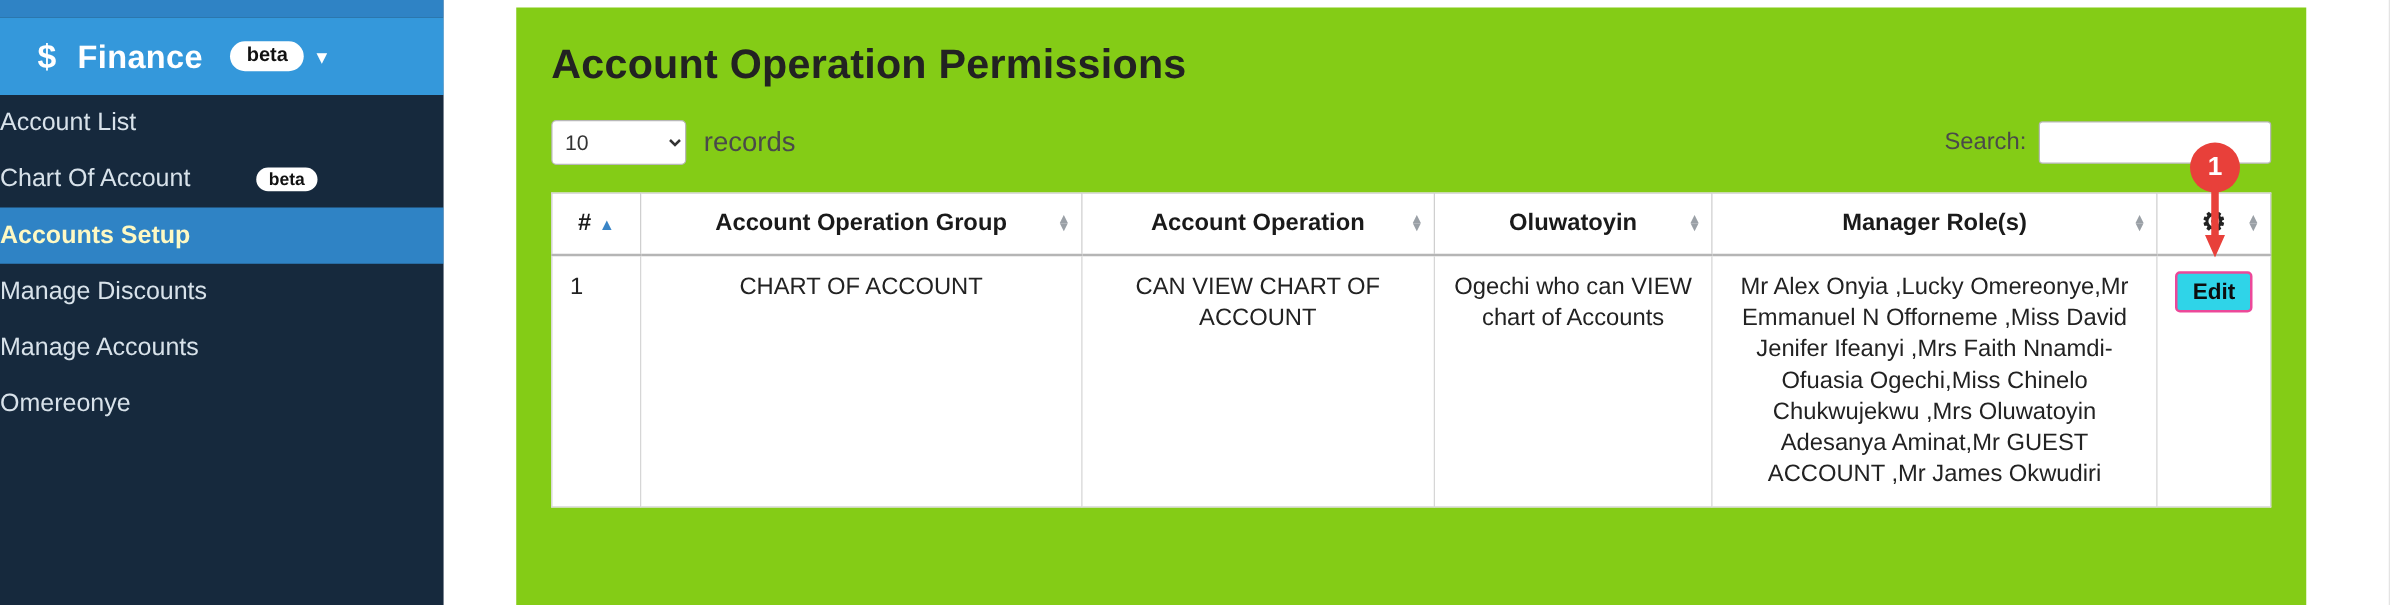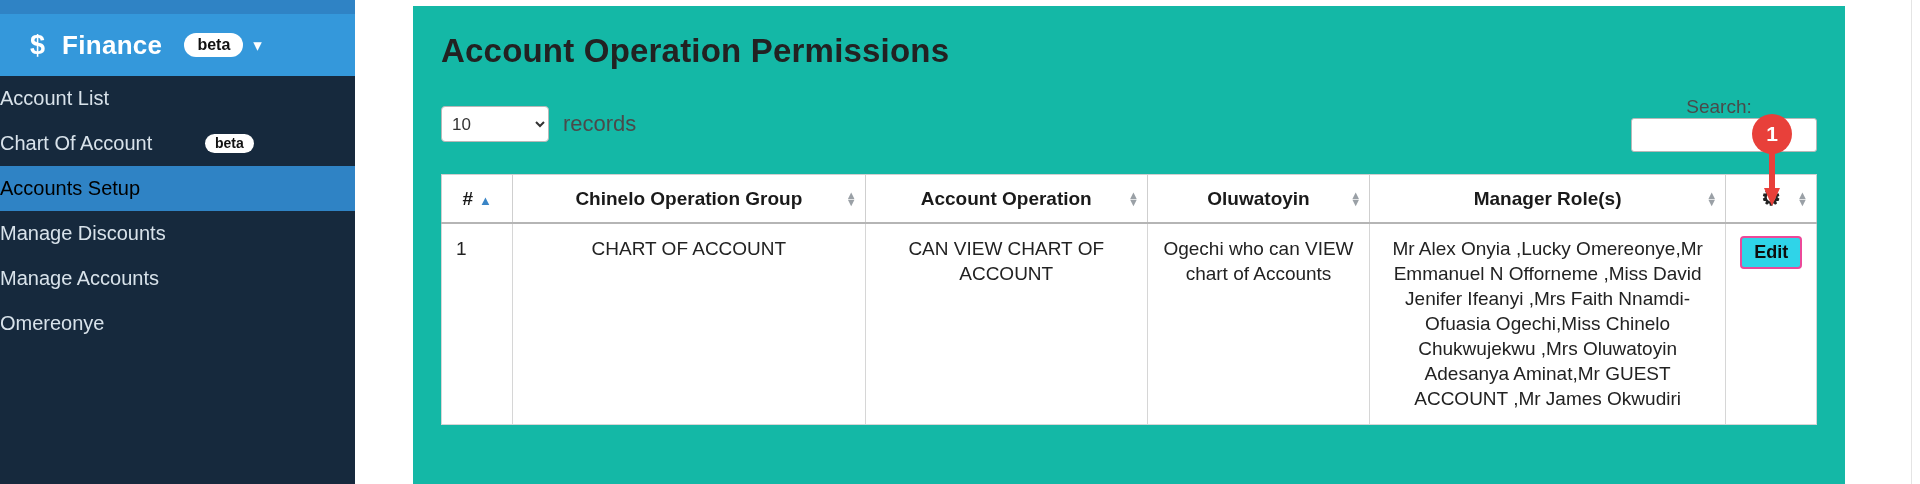--- a/index.html
+++ b/index.html
@@ -80,21 +80,22 @@
     height: 45px;
     display: flex;
     align-items: center;
     box-sizing: border-box;
     color: #d8e2ea;
     font-size: 20px;
     position: relative;
   }
   .nav-item.active {
     background: #2f83c5;
-    color: #000000;
+    color: #fef9c3;
+    font-weight: bold;
   }
   .nav-item .beta-pill-sm {
     position: absolute;
     left: 205px;
     background: #ffffff;
     color: #111111;
     font-size: 14px;
     font-weight: bold;
     border-radius: 10px;
     padding: 2px 10px;
@@ -117,21 +118,21 @@
     right: 0;
     height: 484px;
     background: #ffffff;
   }
   .panel {
     position: absolute;
     left: 31px;
     top: 6px;
     width: 1432px;
     height: 478px;
-    background: #14b8a6;
+    background: #84cc16;
     box-sizing: border-box;
   }
   .panel-inner {
     padding: 26px 28px 0 28px;
   }
   .page-title {
     font-size: 33px;
     font-weight: bold;
     color: #222222;
     margin: 0 0 26px 0;
@@ -162,21 +163,20 @@
     font-family: "Liberation Sans", sans-serif;
   }
   .length-label {
     margin-left: 14px;
     font-size: 22px;
     color: #4a4a4a;
   }
   .search-box {
     display: flex;
     align-items: center;
-    flex-direction: column;
   }
   .search-label {
     font-size: 19px;
     color: #4a4a4a;
     margin-right: 10px;
   }
   .search-input {
     width: 186px;
     height: 34px;
     border: 1px solid #b8b8b8;
@@ -384,21 +384,21 @@
               <col class="c4">
               <col class="c5">
               <col class="c6">
           </colgroup>
           <thead>
             <tr>
               <th class="th-idx">
                 <span>#</span><span class="th-idx-asc">▲</span>
               </th>
               <th>
-                <span>Chinelo Operation Group</span>
+                <span>Account Operation Group</span>
                 <span class="sort-arrows">
                     <span class="up">▲</span>
                     <span class="down">▼</span>
                   </span>
               </th>
               <th>
                 <span>Account Operation</span>
                 <span class="sort-arrows">
                     <span class="up">▲</span>
                     <span class="down">▼</span>

